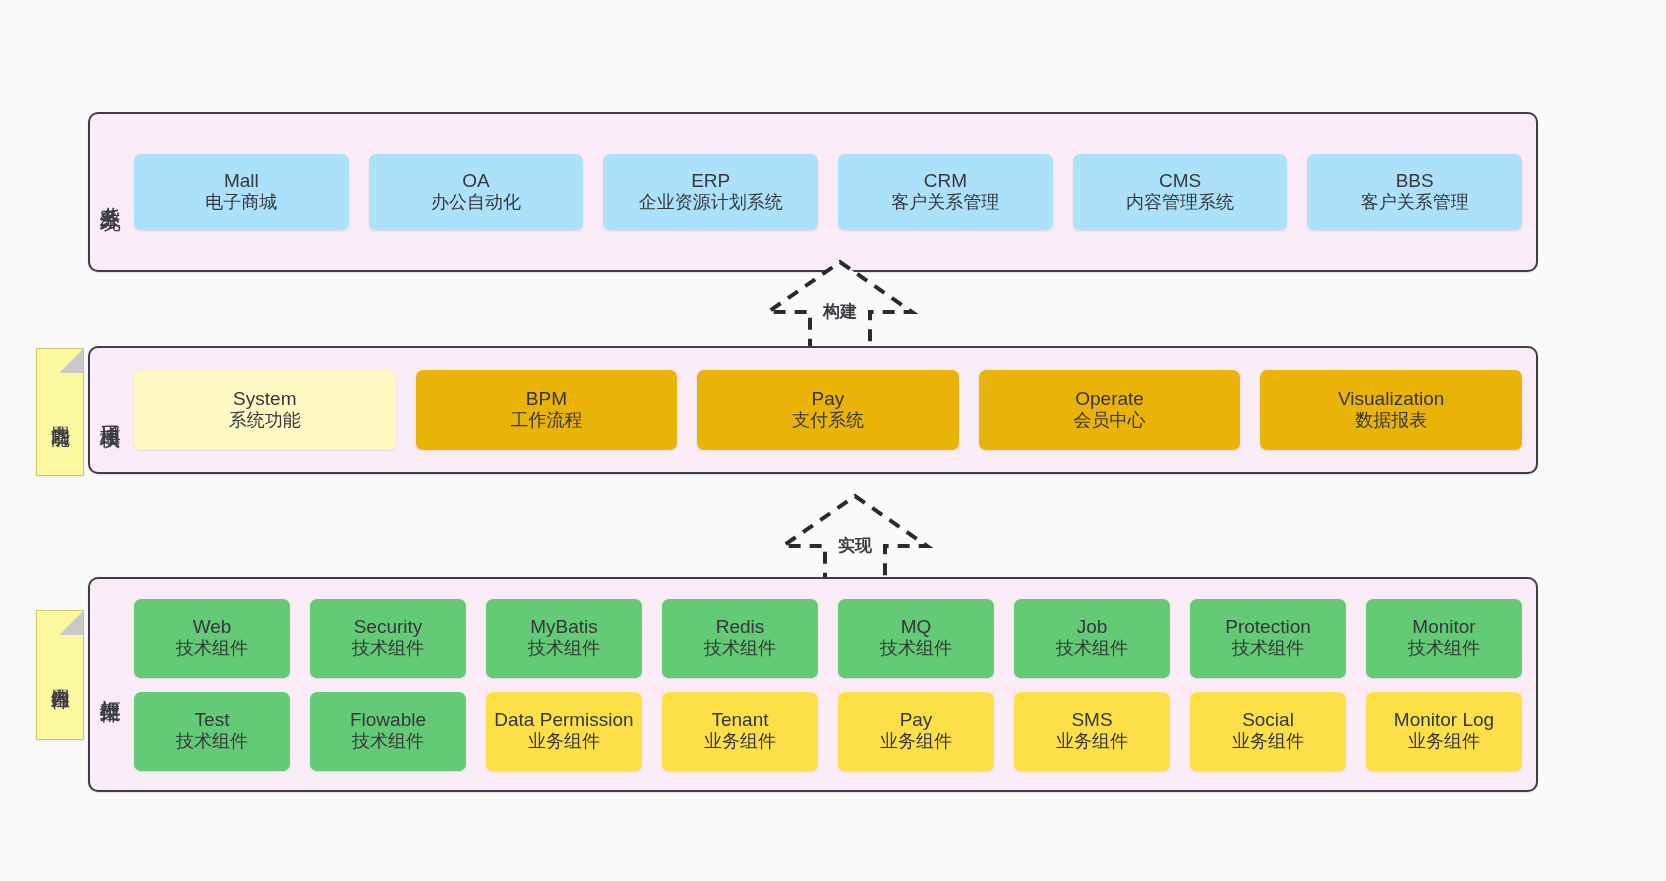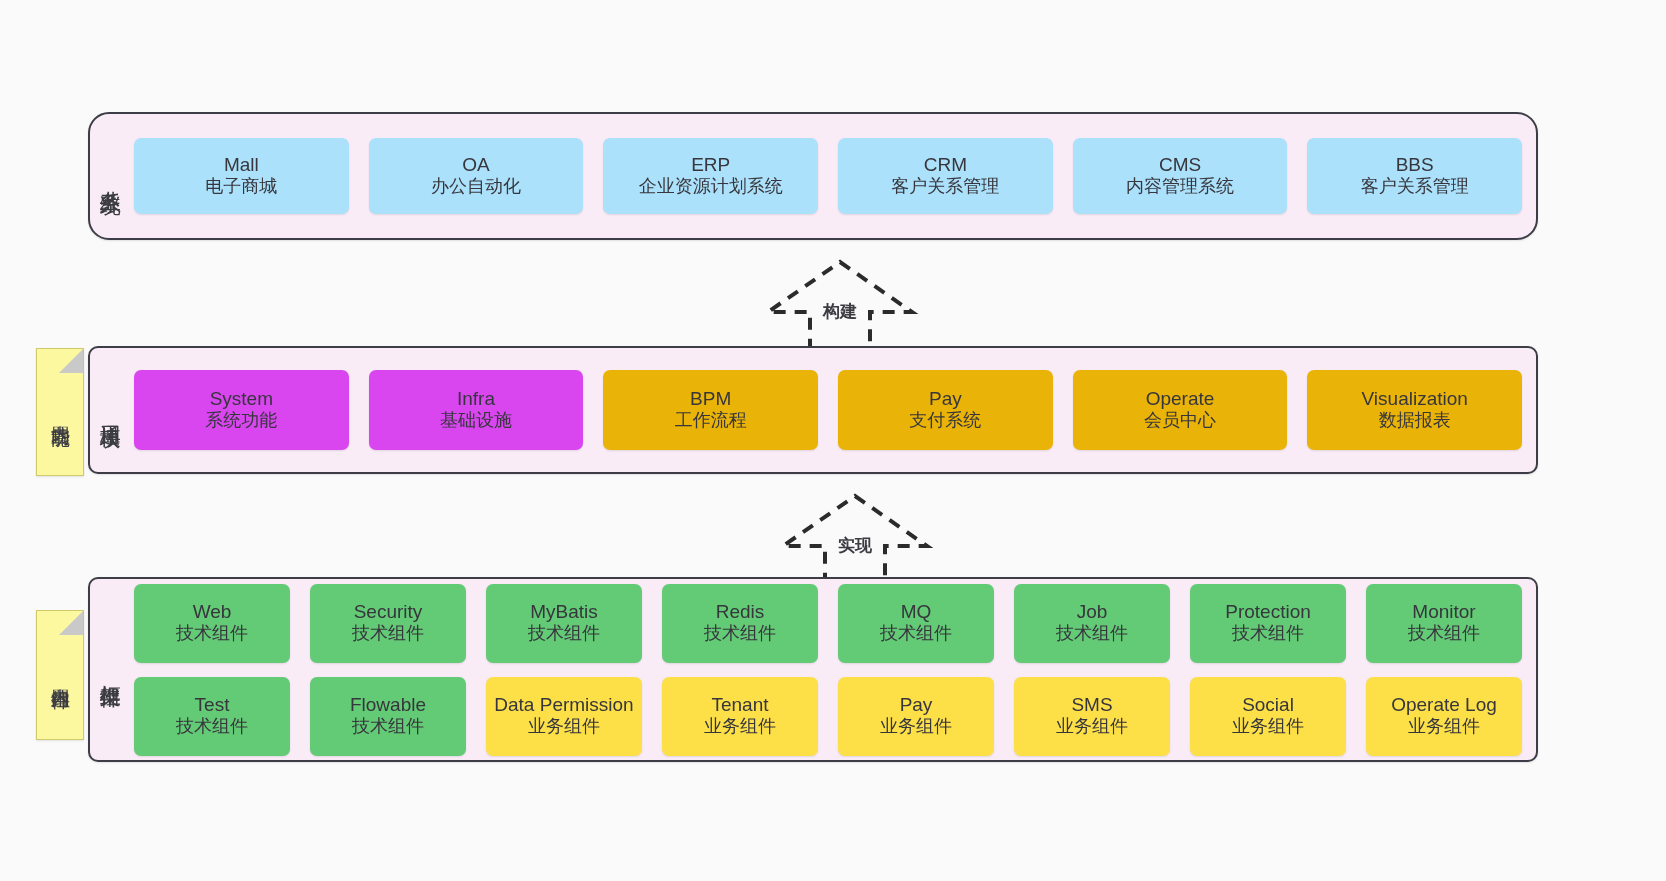--- a/index.html
+++ b/index.html
@@ -83,33 +83,33 @@
     line-height: 1.18;
     color: #36363c;
   }
   .card .t2 {
     font-size: 18px;
     line-height: 1.2;
     color: #36363c;
   }
 
   .card.blue  { background: #ace1fb; }
-  .card.red   { background: #d946ef; }
+  .card.red   { background: #fef9c3; }
   .card.pink  { background: #eab308; }
   .card.green { background: #63ca76; }
   .card.mint  { background: #fde047; }
 
   
-  #layer-business { left: 88px;  top: 112px; width: 1450px; height: 128px; border-radius: 21px; }
+  #layer-business { left: 88px;  top: 112px; width: 1450px; height: 160px; }
   #layer-business .card { height: 76px; }
 
   #layer-common   { left: 88px;  top: 346px; width: 1450px; height: 128px; }
   #layer-common .card { height: 80px; }
 
-  #layer-framework{ left: 88px;  top: 577px; width: 1450px; height: 185px; }
+  #layer-framework{ left: 88px;  top: 577px; width: 1450px; height: 215px; }
   #layer-framework .card { height: 79px; }
 
   
   .note {
     position: absolute;
     width: 48px;
     background: #fcf8a0;
     border: 1px solid #cfc96a;
     display: flex;
     align-items: center;
@@ -202,24 +202,20 @@
   <div class="note" id="note-common">内置功能</div>
 
   <div class="layer" id="layer-common">
     <div class="layer-title">通用模块</div>
     <div class="layer-body">
       <div class="row">
         <div class="card red">
           <div class="t1">System</div>
           <div class="t2">系统功能</div>
         </div>
-        <div class="card red">
-          <div class="t1">Infra</div>
-          <div class="t2">基础设施</div>
-        </div>
         <div class="card pink">
           <div class="t1">BPM</div>
           <div class="t2">工作流程</div>
         </div>
         <div class="card pink">
           <div class="t1">Pay</div>
           <div class="t2">支付系统</div>
         </div>
         <div class="card pink">
           <div class="t1">Operate</div>
@@ -304,21 +300,21 @@
         </div>
         <div class="card mint">
           <div class="t1">SMS</div>
           <div class="t2">业务组件</div>
         </div>
         <div class="card mint">
           <div class="t1">Social</div>
           <div class="t2">业务组件</div>
         </div>
         <div class="card mint">
-          <div class="t1">Operate Log</div>
+          <div class="t1">Monitor Log</div>
           <div class="t2">业务组件</div>
         </div>
       </div>
 
     </div>
   </div>
 
 </div>
 
 </body></html>

